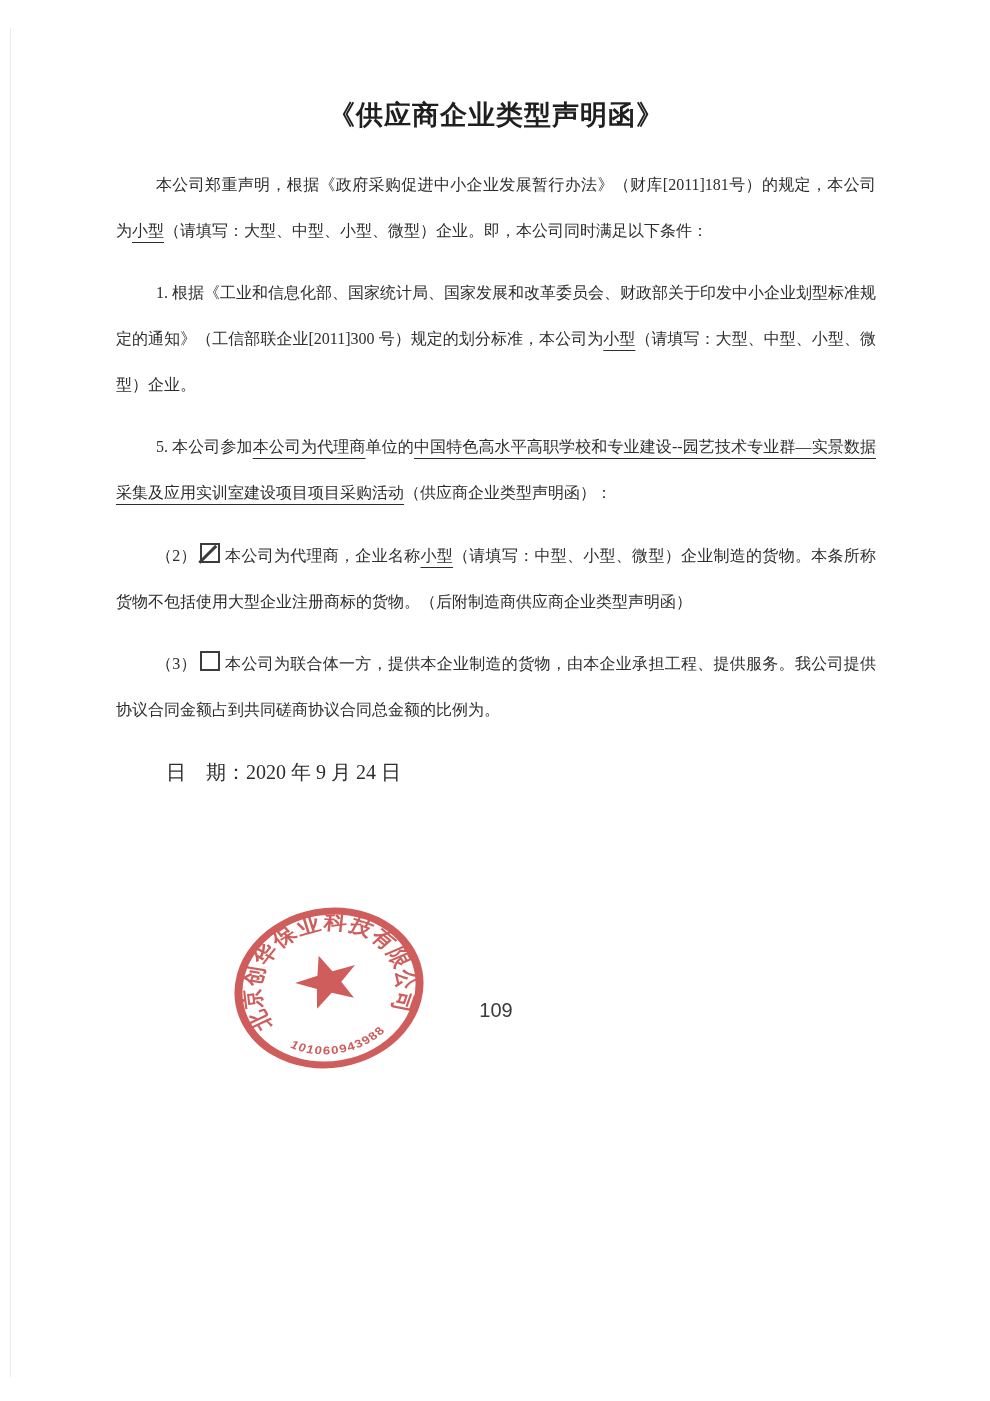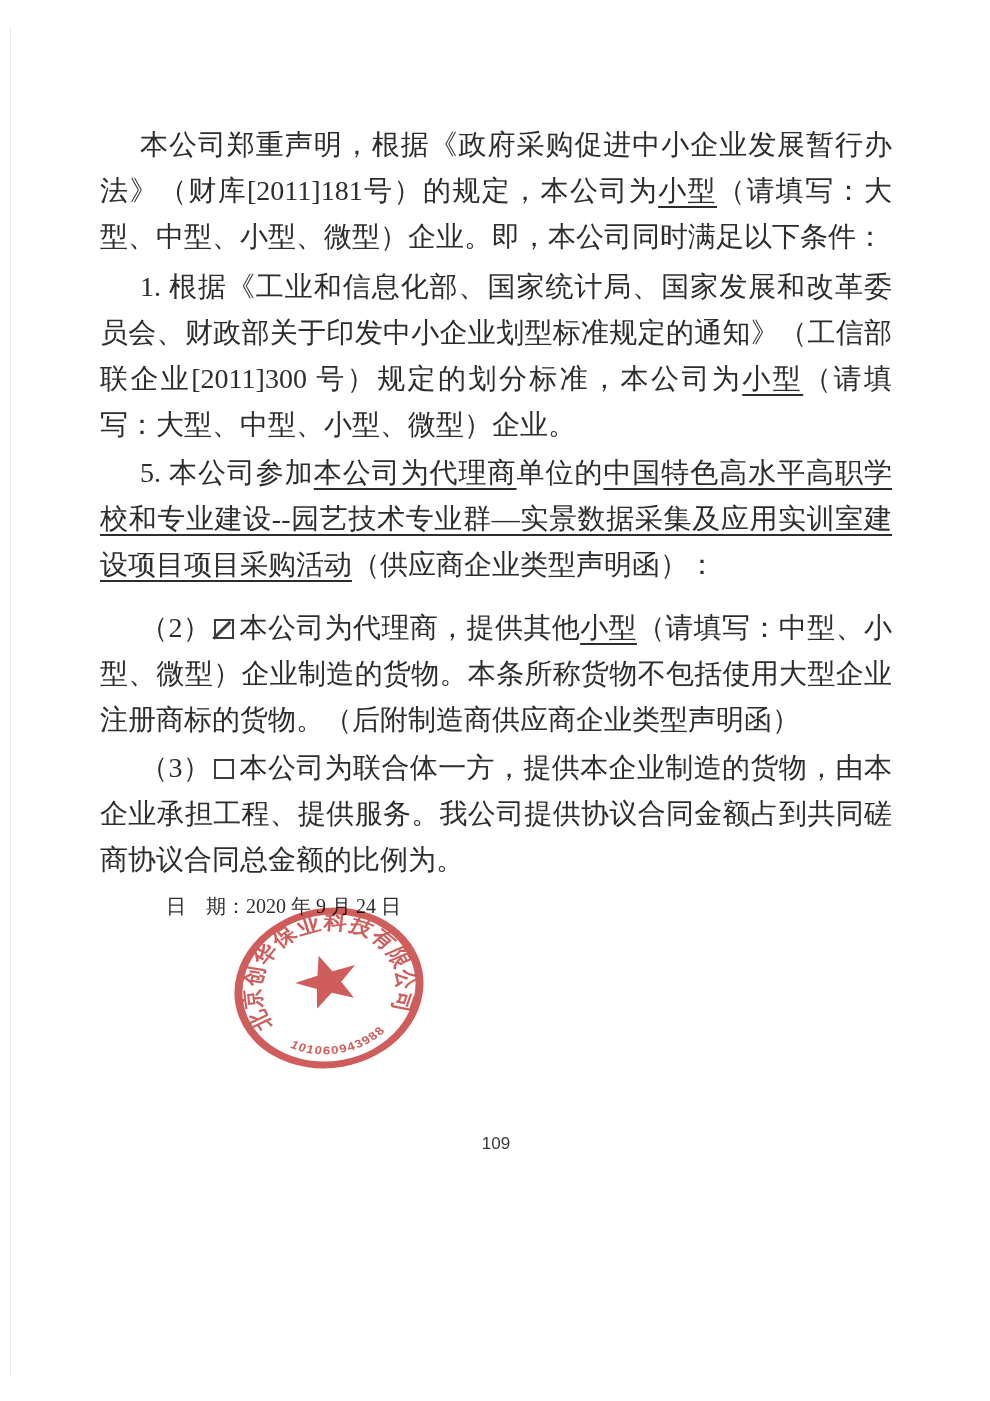--- a/index.html
+++ b/index.html
@@ -19,24 +19,24 @@
   .title{
     text-align:center;
     font-size:27px;
     font-weight:700;
     letter-spacing:1px;
     color:#1f1f1f;
     margin:0;
     line-height:40px;
   }
   .para{
-    font-size:28px;
+    font-size:16px;
     line-height:46px;
     text-align:justify;
-    margin:0;
+    margin:16px;
     word-break:break-all;
   }
   .ind{text-indent:40px;}
   .u{text-decoration:underline;text-underline-offset:6px;}
   .mt-intro{margin-top:27px;}
   .mt4{margin-top:4px;}
   .mt2{margin-top:2px;}
   .mt0{margin-top:0;}
   .mt17{margin-top:17px;}
   .mt6{margin-top:6px;}
@@ -62,41 +62,42 @@
     left:222px;top:898px;
     width:214px;height:180px;
     transform:rotate(-10deg);
     mix-blend-mode:multiply;
     opacity:0.85;
   }
   .footer-page{
     margin-top:205px;
     text-align:center;
     font-family:"Liberation Sans","DejaVu Sans",sans-serif;
-    font-size:17px;
+    font-size:20px;
     color:#3a3a3a;
     line-height:20px;
   }
 </style>
 </head>
 <body>
 
 <div class="scan-edge"></div>
 
 <div class="doc">
 
+  <h1 class="title">《供应商企业类型声明函》</h1>
 
   <p class="para ind mt-intro"><span>本公司郑重声明，根据《政府采购促进中小企业发展暂行办法》（财库[2011]181号）的规定，本公司为</span><span class="u">小型</span><span>（请填写：大型、中型、小型、微型）企业。即，本公司同时满足以下条件：</span></p>
 
   <p class="para ind mt4"><span>1. 根据《工业和信息化部、国家统计局、国家发展和改革委员会、财政部关于印发中小企业划型标准规定的通知》（工信部联企业[2011]300 号）规定的划分标准，本公司为</span><span class="u">小型</span><span>（请填写：大型、中型、小型、微型）企业。</span></p>
 
   <p class="para ind mt2"><span>5. 本公司参加</span><span class="u">本公司为代理商</span><span>单位的</span><span class="u">中国特色高水平高职学校和专业建设--园艺技术专业群—实景数据采集及应用实训室建设项目项目采购活动</span><span>（供应商企业类型声明函）：</span></p>
 
 
-  <p class="para ind mt17"><span>（2）</span><span class="cb checked"><i class="diag"></i></span><span>本公司为代理商，提供其他</span><span class="u">小型</span><span>（请填写：中型、小型、微型）企业制造的货物。本条所称货物不包括使用大型企业注册商标的货物。（后附制造商供应商企业类型声明函）</span></p>
+  <p class="para ind mt17"><span>（2）</span><span class="cb checked"><i class="diag"></i></span><span>本公司为代理商，企业名称</span><span class="u">小型</span><span>（请填写：中型、小型、微型）企业制造的货物。本条所称货物不包括使用大型企业注册商标的货物。（后附制造商供应商企业类型声明函）</span></p>
 
   <p class="para ind mt2"><span>（3）</span><span class="cb"></span><span>本公司为联合体一方，提供本企业制造的货物，由本企业承担工程、提供服务。我公司提供协议合同金额占到共同磋商协议合同总金额的比例为。</span></p>
 
 
 
   <p class="sig mt19">日　期：2020 年 9 月 24 日</p>
 
   <div class="footer-page">109</div>
 
 </div>

